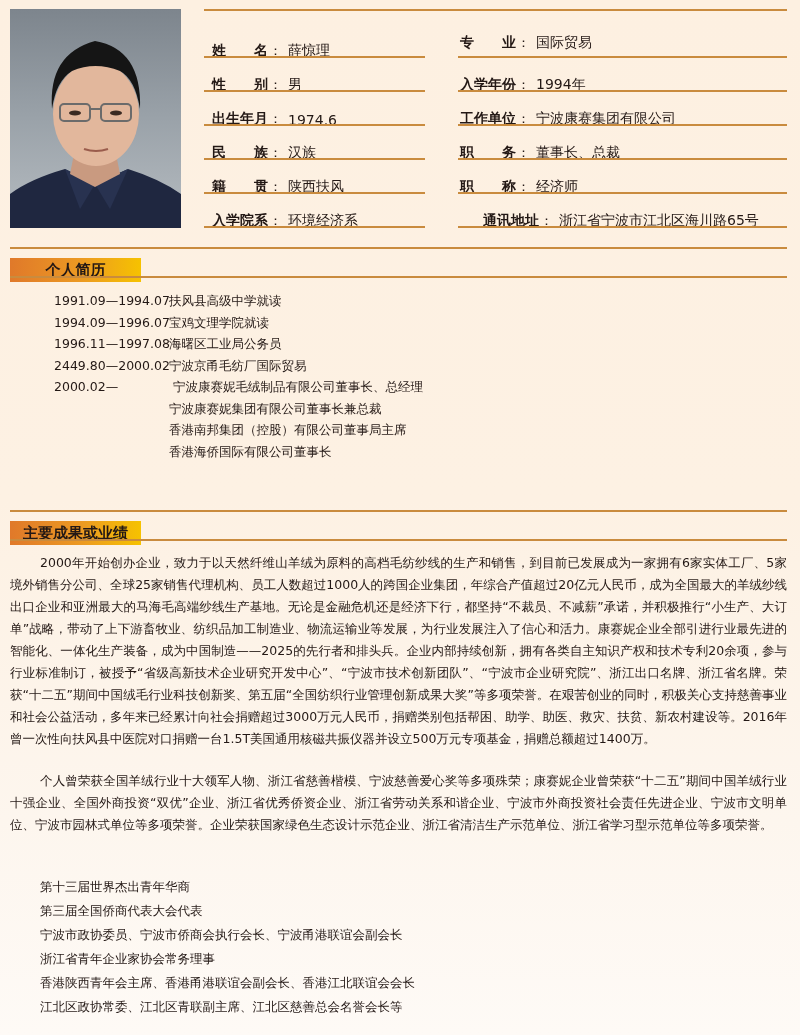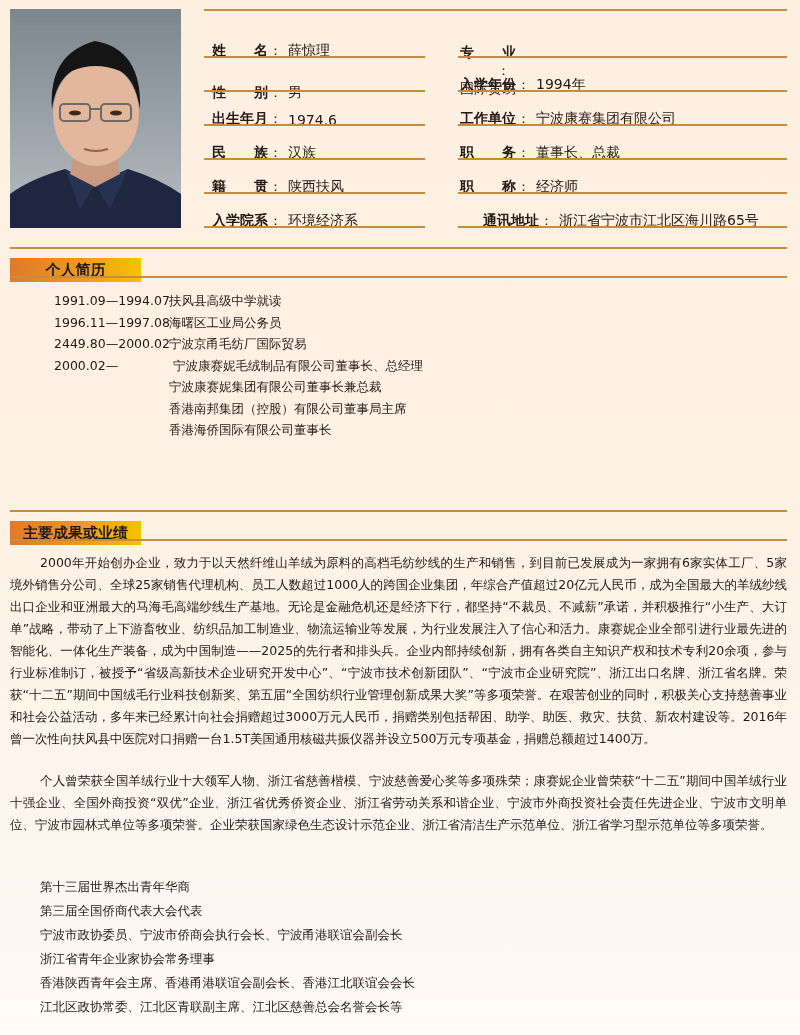--- a/index.html
+++ b/index.html
@@ -65,21 +65,21 @@
   </svg>
 </div>
 
 <div class="abs topline"></div>
 
 <div class="info-row" style="left:212px; top:36px; width:0;">
   <span class="lab">姓　　名</span>
     <span class="colon">：</span>
     <span class="val">薛惊理</span>
 </div>
-<div class="info-row" style="left:212px; top:78px;">
+<div class="info-row" style="left:212px; top:70px;">
   <span class="lab">性　　别</span>
     <span class="colon">：</span>
     <span class="val">男</span>
 </div>
 <div class="info-row" style="left:212px; top:104px;">
   <span class="lab">出生年月</span>
     <span class="colon">：</span>
     <span class="val">1974.6</span>
 </div>
 <div class="info-row" style="left:212px; top:138px;">
@@ -98,21 +98,21 @@
     <span class="val">环境经济系</span>
 </div>
 
 <div class="abs" style="left:204px; top:56px; width:221px; height:2px; background:#c98b3e;"></div>
 <div class="abs" style="left:204px; top:90px; width:221px; height:2px; background:#c98b3e;"></div>
 <div class="abs" style="left:204px; top:124px; width:221px; height:2px; background:#c98b3e;"></div>
 <div class="abs" style="left:204px; top:158px; width:221px; height:2px; background:#c98b3e;"></div>
 <div class="abs" style="left:204px; top:192px; width:221px; height:2px; background:#c98b3e;"></div>
 <div class="abs" style="left:204px; top:226px; width:221px; height:2px; background:#c98b3e;"></div>
 
-<div class="info-row" style="left:460px; top:44px;flex-direction:column;">
+<div class="info-row" style="left:460px; top:28px;">
   <span class="lab">专　　业</span>
     <span class="colon">：</span>
     <span class="val">国际贸易</span>
 </div>
 <div class="info-row" style="left:460px; top:70px;">
   <span class="lab">入学年份</span>
     <span class="colon">：</span>
     <span class="val">1994年</span>
 </div>
 <div class="info-row" style="left:460px; top:104px;">
@@ -144,20 +144,24 @@
 <div class="abs" style="left:458px; top:226px; width:329px; height:2px; background:#c98b3e;"></div>
 
 <div class="abs section-line" style="top:247px;"></div>
 <div class="abs section-tab" style="top:251px;">个人简历</div>
 <div class="abs section-line" style="top:276px;"></div>
 
 <div class="abs resume">
   <div class="r">
       <span class="d">1991.09—1994.07</span>
       <span class="t">扶风县高级中学就读</span>
+    </div>
+  <div class="r">
+      <span class="d">1994.09—1996.07</span>
+      <span class="t">宝鸡文理学院就读</span>
     </div>
   <div class="r">
       <span class="d">1996.11—1997.08</span>
       <span class="t">海曙区工业局公务员</span>
     </div>
   <div class="r">
       <span class="d">2449.80—2000.02</span>
       <span class="t">宁波京甬毛纺厂国际贸易</span>
     </div>
   <div class="r">

